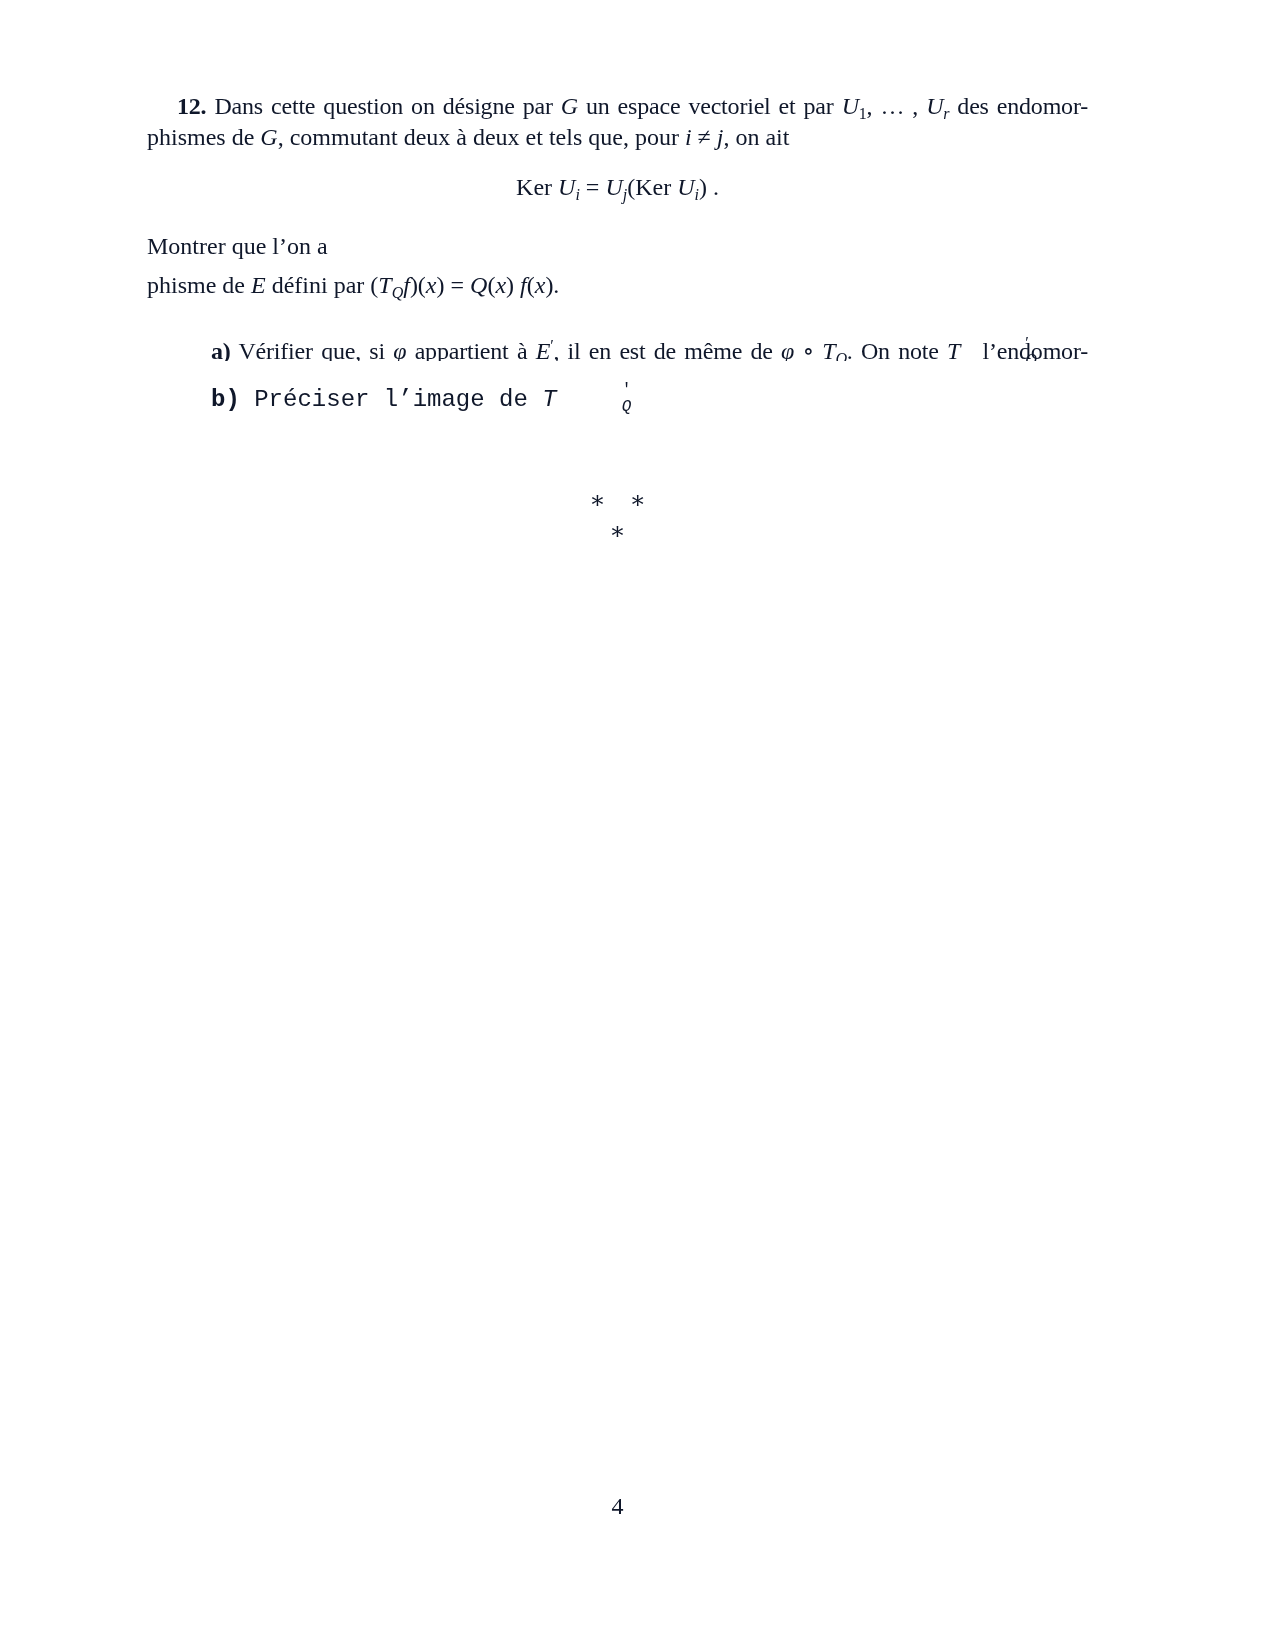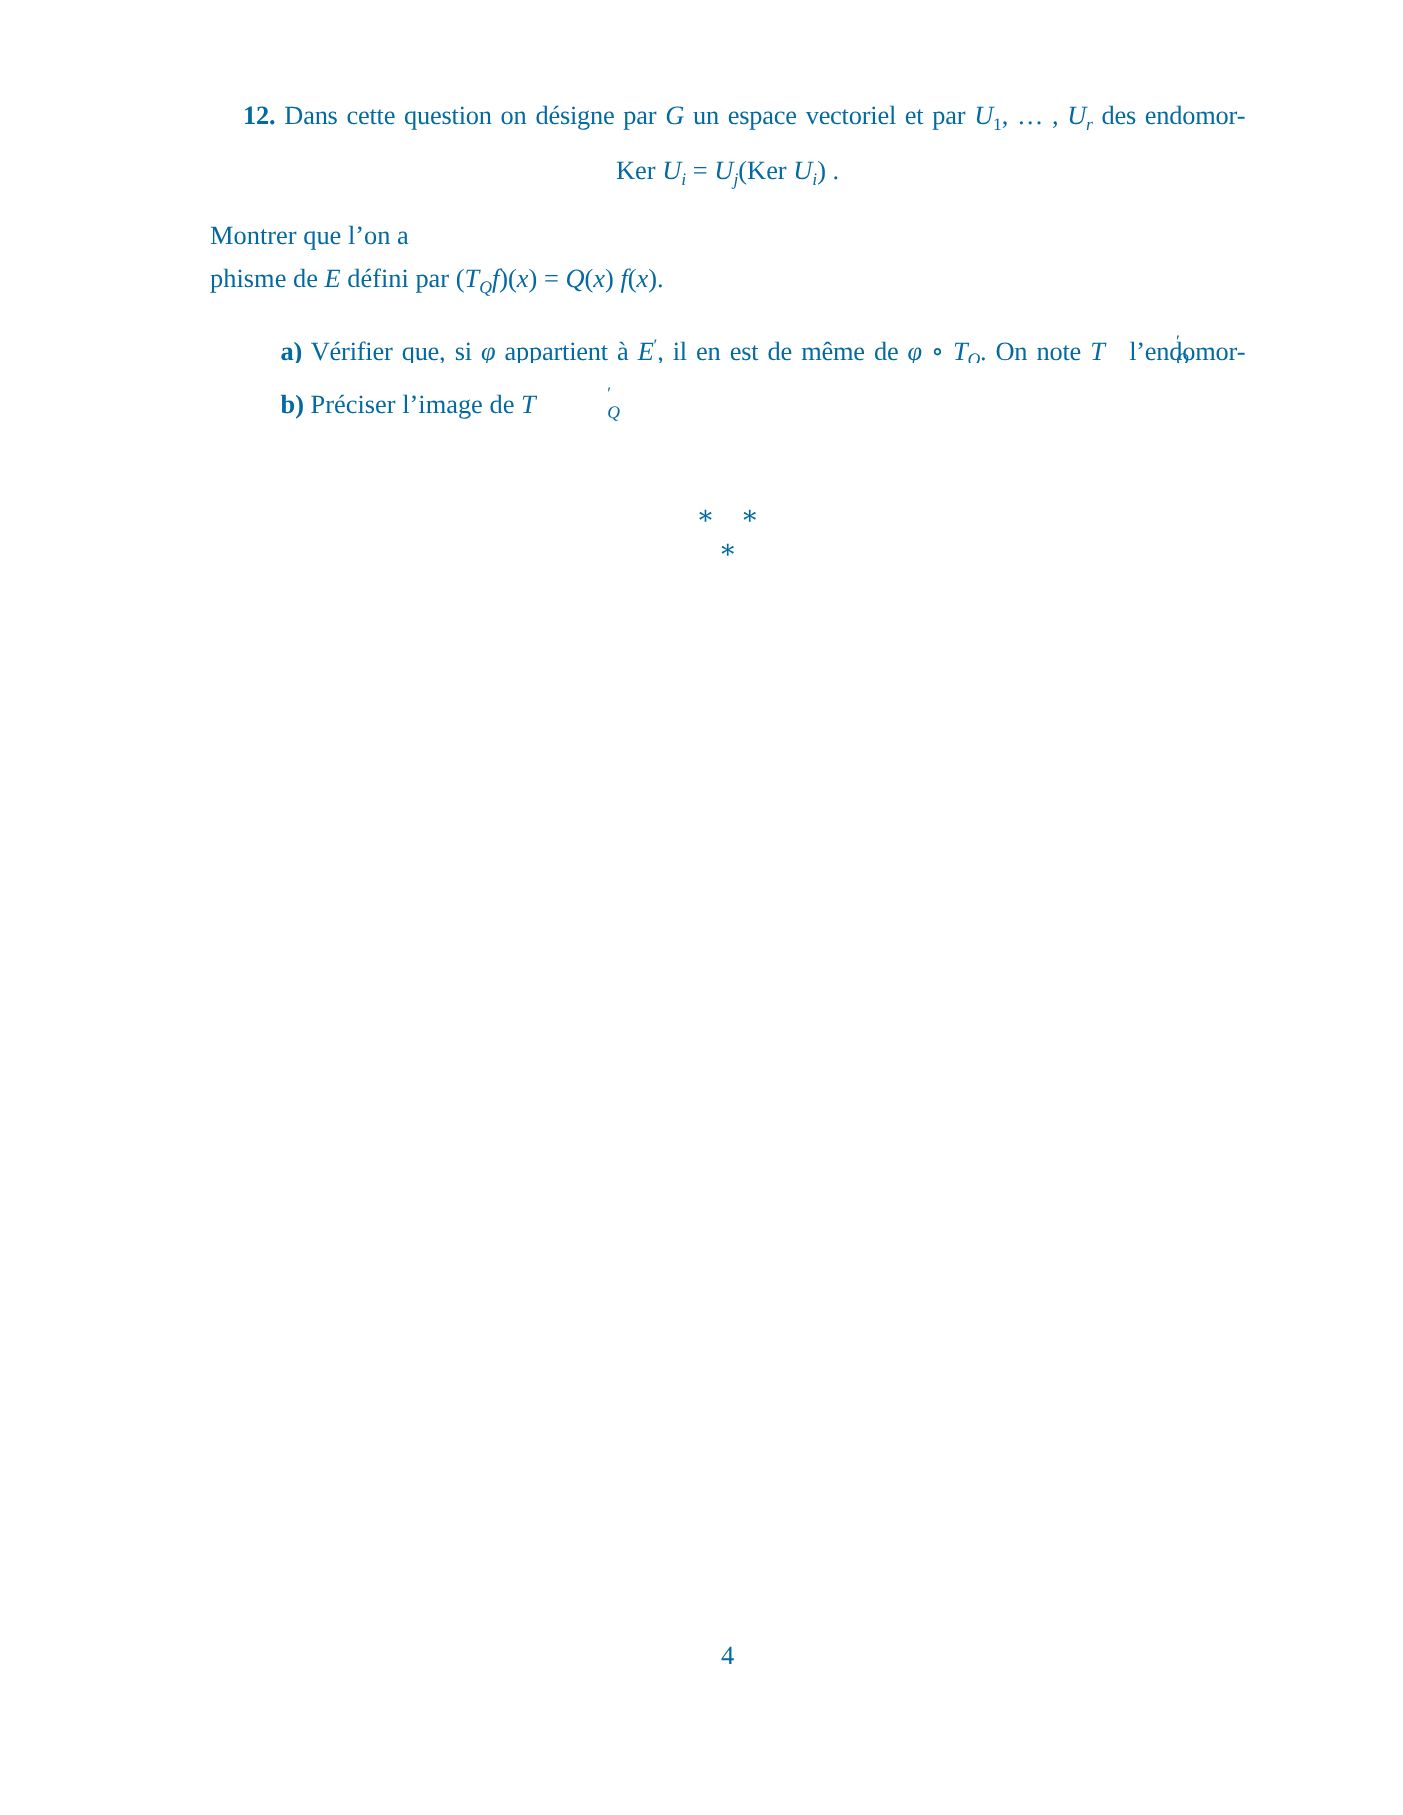--- a/index.html
+++ b/index.html
@@ -1,54 +1,55 @@
 <!DOCTYPE html>
 <html><head>
 <meta charset="utf-8">
 <style>
   html,body{margin:0;padding:0;background:#ffffff;}
   body{width:1275px;height:1650px;position:relative;}
   .page{
     position:absolute;inset:0;
-    background:#ffffff;color:#0369a1;
+    background:#ffffff;color:#0f172a;
     font-family:"Liberation Serif","DejaVu Serif",serif;
-    font-size:24px;line-height:31px;margin-left:44px;
+    font-size:24px;line-height:31px;
   }
   .doc{position:absolute;left:147px;top:91px;width:941px;}
   .line{min-height:31px;}
   .just{text-align:justify;text-align-last:justify;overflow:hidden;max-height:31px;letter-spacing:-0.2px;}
   .ind1{text-indent:30px;}
   .ind2{text-indent:64px;}
   .eq{text-align:center;font-family:Liberation Serif, serif;}
   .center{text-align:center;}
   .mt-eq1{margin-top:19px;}
   .mt-montrer{margin-top:21px;}
   .mt-p13{margin-top:8px;}
   .mt-pa{margin-top:22px;}
-  .mt-pb{margin-top:23px;}
+  .mt-pb{margin-top:23px;font-family:Liberation Mono, monospace;}
   .mt-stars{margin-top:70px;}
   .i{font-style:italic;}
   .b{font-weight:700;}
   .sub{font-size:16px;vertical-align:-5px;}
   .subi{font-size:16px;vertical-align:-5px;font-style:italic;}
   .sup{font-size:16px;vertical-align:8px;}
   .ss{position:relative;display:inline-block;width:14px;height:24px;vertical-align:-6px;}
   .ss .up{position:absolute;left:1px;top:-6px;font-size:16px;line-height:16px;}
   .ss .dn{position:absolute;left:1px;bottom:-3px;font-size:16px;line-height:16px;font-style:italic;}
   .stars .line{letter-spacing:0;}
   .pagenum{position:absolute;left:147px;top:1491px;width:941px;text-align:center;font-size:24px;line-height:31px;}
 </style>
 </head>
 <body>
 
 <div class="page">
   <div class="doc">
 
     <div class="para">
       <div class="line just ind1"><span class="b">12.</span><span> Dans cette question on désigne par </span><span class="i">G</span><span> un espace vectoriel et par </span><span class="i">U</span><span class="sub">1</span><span>, … , </span><span class="i">U</span><span class="subi">r</span><span> des endomor-</span></div>
+      <div class="line"><span>phismes de </span><span class="i">G</span><span>, commutant deux à deux et tels que, pour </span><span class="i">i</span><span> ≠ </span><span class="i">j</span><span>, on ait</span></div>
     </div>
 
     <div class="line eq mt-eq1"><span>Ker </span><span class="i">U</span><span class="subi">i</span><span> = </span><span class="i">U</span><span class="subi">j</span><span>(Ker </span><span class="i">U</span><span class="subi">i</span><span>) .</span></div>
 
     <div class="line mt-montrer"><span>Montrer que l’on a</span></div>
 
 
     <div class="para mt-p13">
       <div class="line"><span>phisme de </span><span class="i">E</span><span> défini par (</span><span class="i">T</span><span class="subi">Q</span><span class="i">f</span><span>)(</span><span class="i">x</span><span>) = </span><span class="i">Q</span><span>(</span><span class="i">x</span><span>) </span><span class="i">f</span><span>(</span><span class="i">x</span><span>).</span></div>
     </div>

